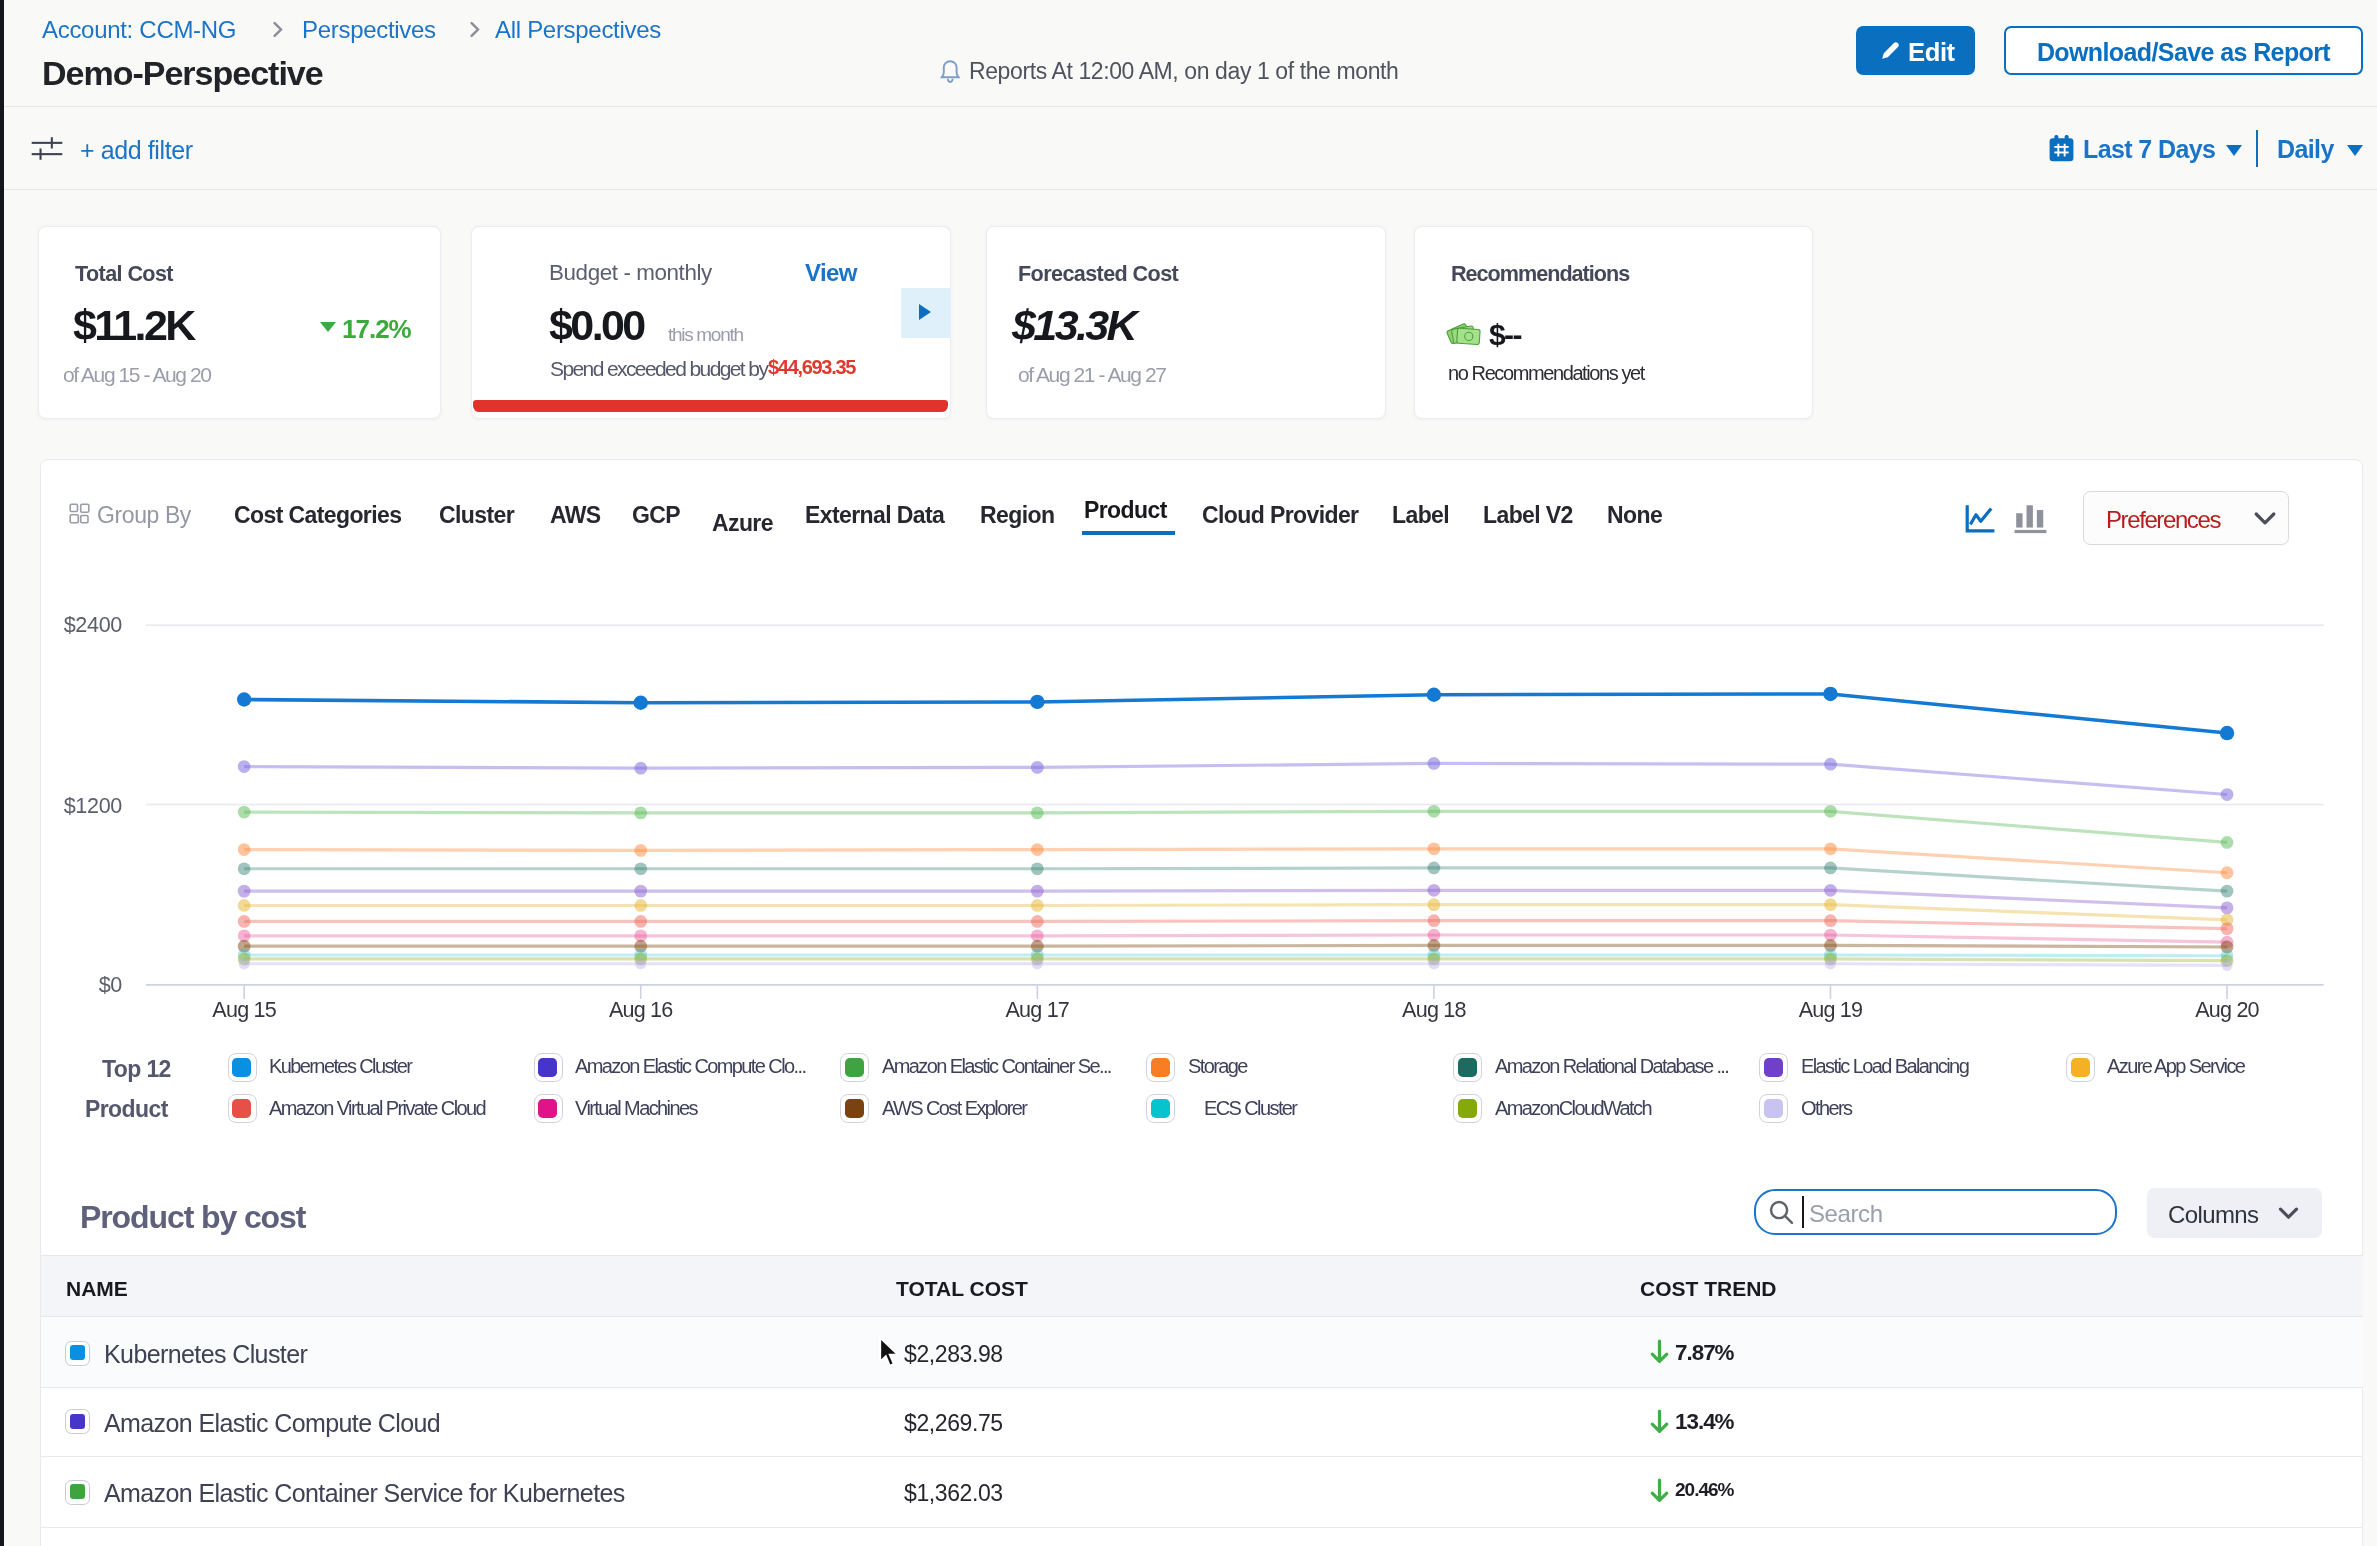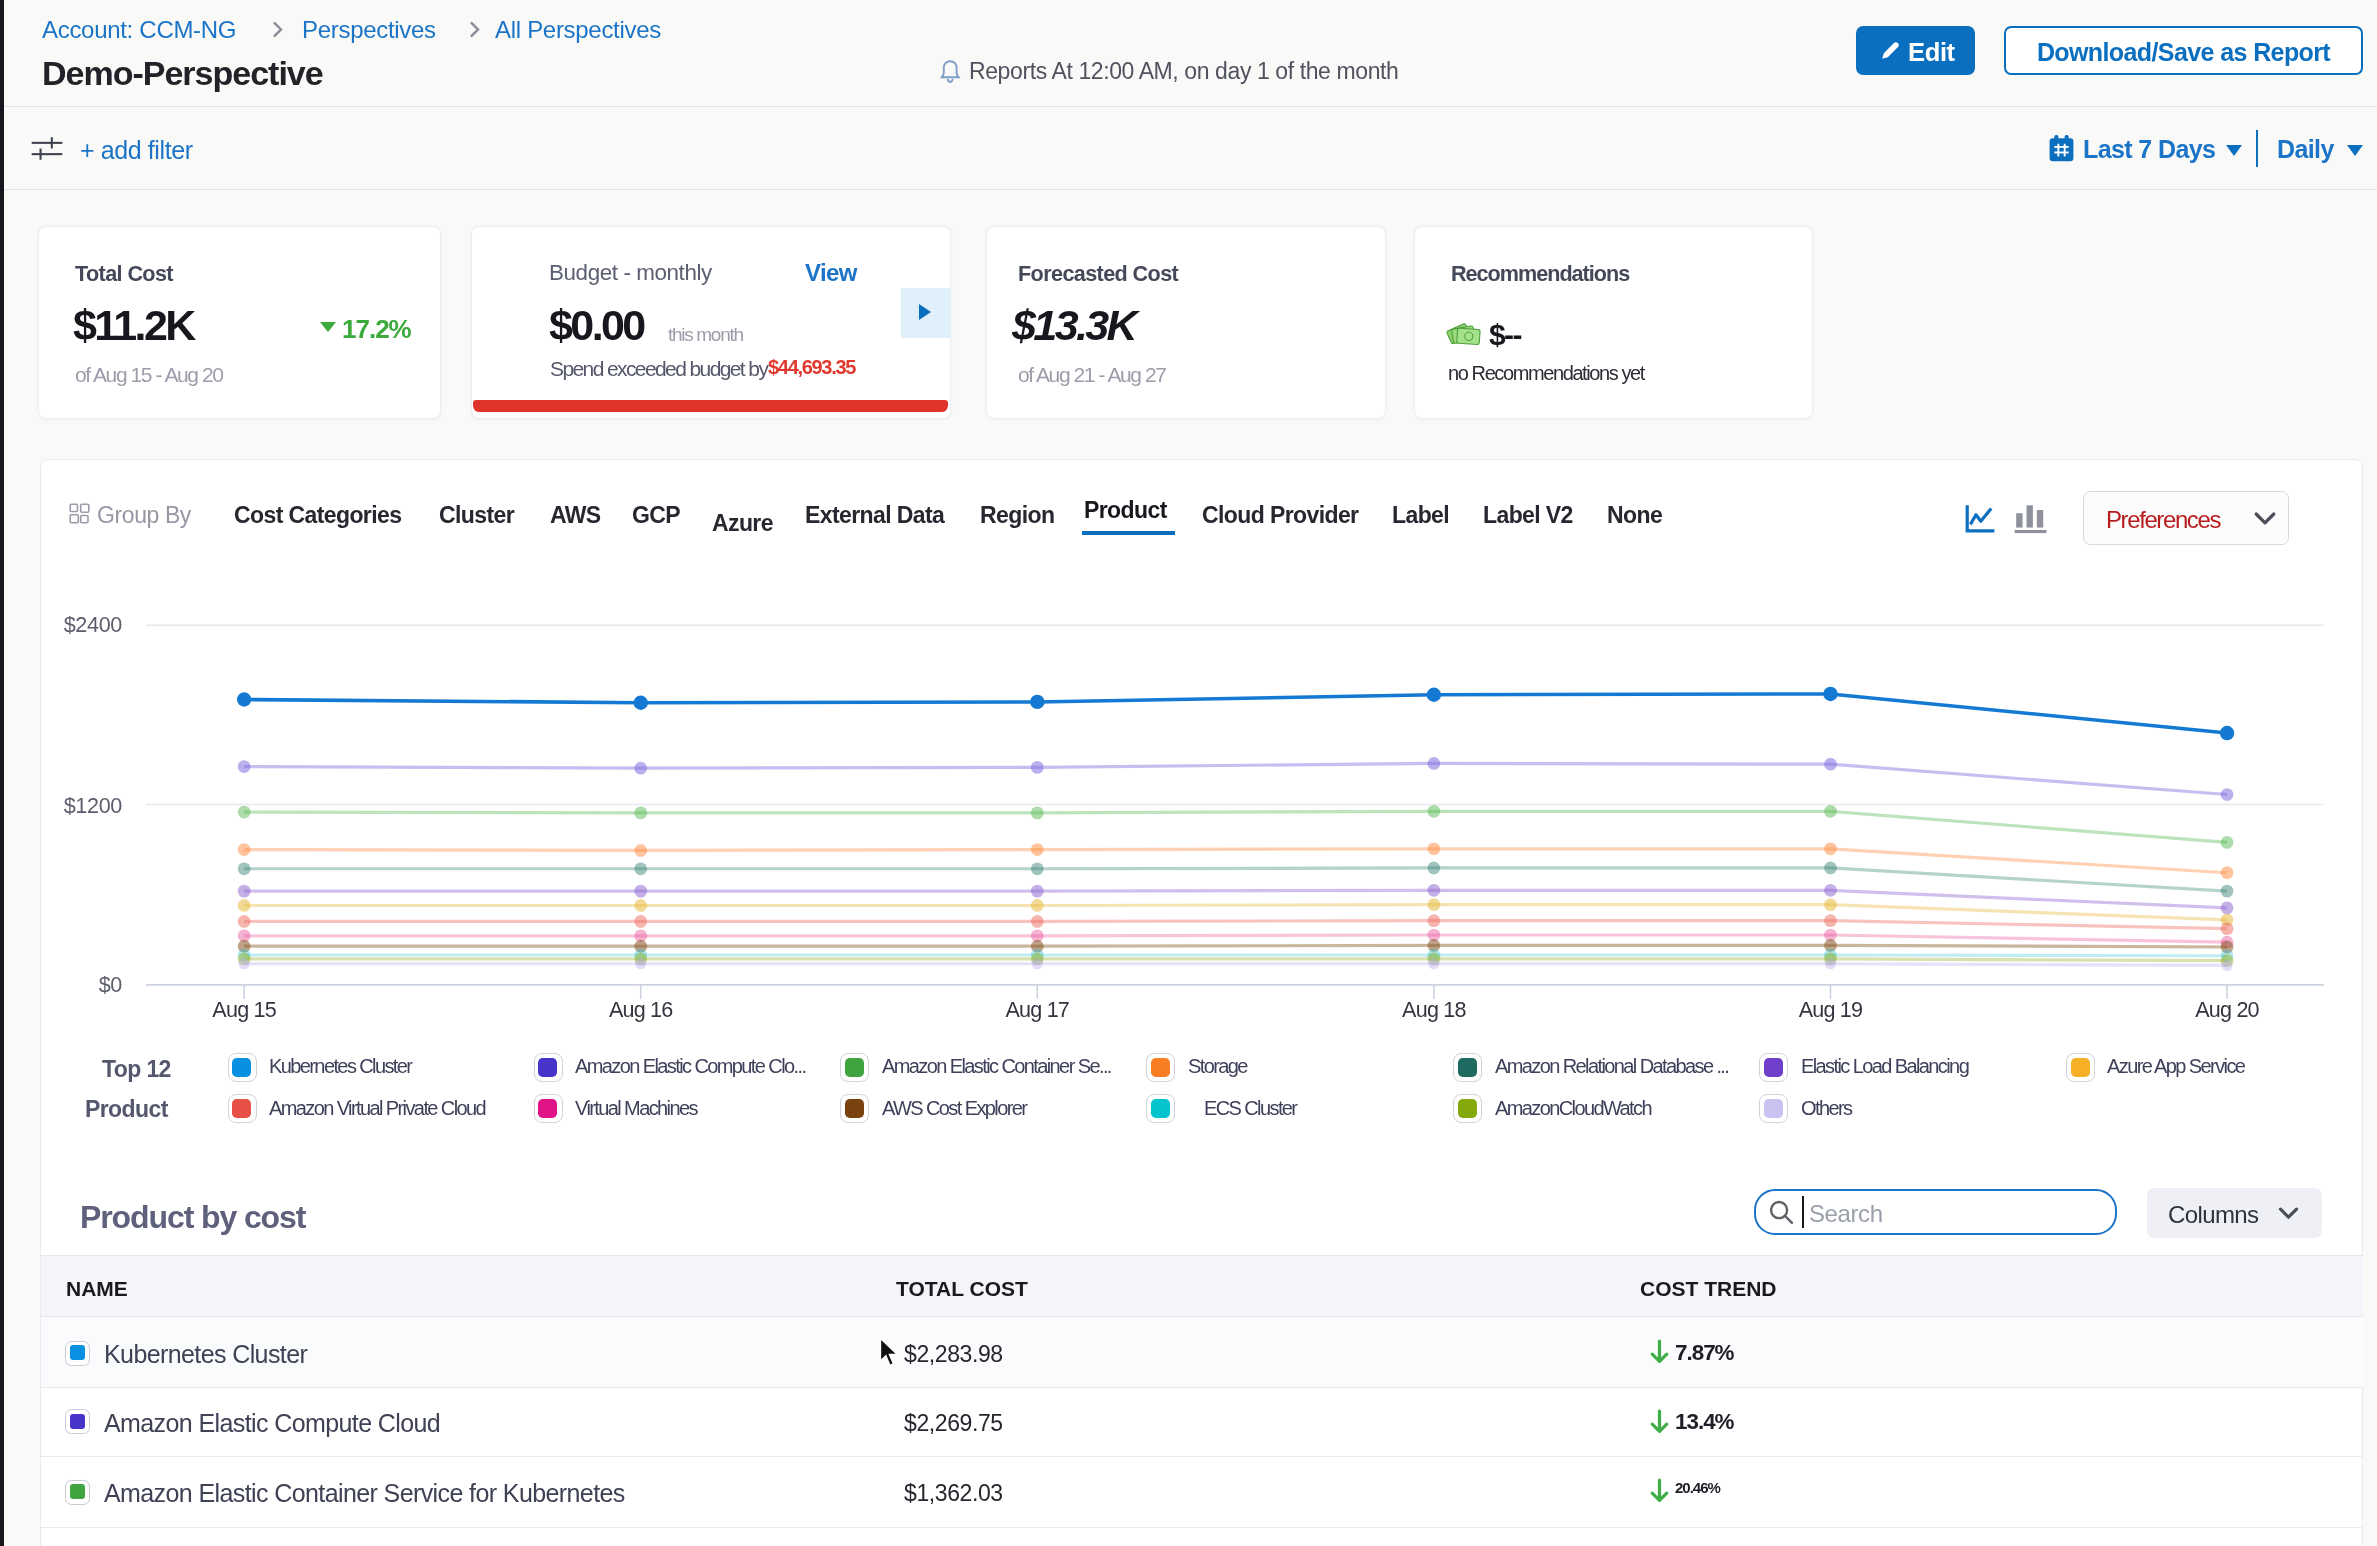--- a/index.html
+++ b/index.html
@@ -76,21 +76,21 @@
 
 <div class="card" style="left:38px;width:403px;"></div>
 <div class="card" style="left:471px;width:480px;"></div>
 <div class="card" style="left:986px;width:400px;"></div>
 <div class="card" style="left:1414px;width:399px;"></div>
 
 <div class="abs ctitle" style="left:75px;top:261px;">Total Cost</div>
 <div class="abs big" style="left:73px;top:301px;">$11.2K</div>
 <div class="abs" style="left:320px;top:322px;width:0;height:0;border-left:8.8px solid transparent;border-right:8.8px solid transparent;border-top:10.4px solid #3caa3d;"></div>
 <div class="abs" style="left:342px;top:314px;font-size:26px;font-weight:bold;color:#3caa3d;letter-spacing:-1px;text-align:center;">17.2%</div>
-<div class="abs sub" style="left:75px;top:363px;">of Aug 15 - Aug 20</div>
+<div class="abs sub" style="left:63px;top:363px;">of Aug 15 - Aug 20</div>
 
 <div class="abs" style="left:549px;top:260px;font-size:22.4px;color:#5b5e70;">Budget - monthly</div>
 <div class="abs" style="left:805px;top:259px;font-size:24px;font-weight:bold;color:#1b74c8;letter-spacing:-0.6px;">View</div>
 <div class="abs big" style="left:549px;top:301px;">$0.00</div>
 <div class="abs" style="left:668px;top:324px;font-size:19px;color:#9b9daa;letter-spacing:-1.3px;">this month</div>
 <div class="abs" style="left:550px;top:357px;font-size:21px;color:#55576a;letter-spacing:-1.6px;">Spend exceeded budget by</div>
 <div class="abs" style="left:768px;top:356px;font-size:20px;font-weight:bold;color:#e03a2f;letter-spacing:-1.3px;">$44,693.35</div>
 <div class="abs" style="left:473px;top:400px;width:475px;height:12px;background:#e0332c;border-radius:3.2px 3.2px 6.4px 6.4px;"></div>
 <div class="abs" style="left:901px;top:288px;width:50px;height:50px;background:#e0f0fa;"></div>
 <div class="abs" style="left:919px;top:304px;width:0;height:0;border-top:8.8px solid transparent;border-bottom:8.8px solid transparent;border-left:12.8px solid #0b6fc0;"></div>
@@ -386,18 +386,18 @@
 </svg>
 <div class="abs" style="left:1675px;top:1409px;font-size:22.4px;font-weight:bold;color:#1d1e26;letter-spacing:-1px;">13.4%</div>
 
 <div class="abs" style="left:65px;top:1480px;width:25px;height:25px;background:#fff;border:1.6px solid #c9cbd4;border-radius:6.4px;"></div>
 <div class="abs" style="left:70px;top:1484px;width:15px;height:15px;background:#3fa440;border-radius:3.2px;"></div>
 <div class="abs" style="left:104px;top:1479px;font-size:25px;color:#3f4154;letter-spacing:-0.6px;">Amazon Elastic Container Service for Kubernetes</div>
 <div class="abs" style="left:904px;top:1480px;font-size:23px;color:#26272e;">$1,362.03</div>
 <svg class="abs" style="left:1649px;top:1477px;" width="21" height="29" viewBox="0 0 26 36">
   <path d="M13 4 L13 28 M4 20 L13 29 L22 20" stroke="#3fae49" stroke-width="4" fill="none" stroke-linecap="round" stroke-linejoin="round"></path>
 </svg>
-<div class="abs" style="left:1675px;top:1479px;font-size:15px;font-weight:bold;color:#1d1e26;letter-spacing:-1px;">20.46%</div>
+<div class="abs" style="left:1675px;top:1479px;font-size:19px;font-weight:bold;color:#1d1e26;letter-spacing:-1px;">20.46%</div>
 
 <svg class="abs" style="left:877px;top:1336px;" width="24" height="34" viewBox="0 0 30 42">
   <path d="M4 2 L4 32 L11 25 L16 37 L21 34.5 L16 23 L26 23 Z" fill="#111" stroke="#fff" stroke-width="2.4"></path>
 </svg>
 
 
 </body></html>

